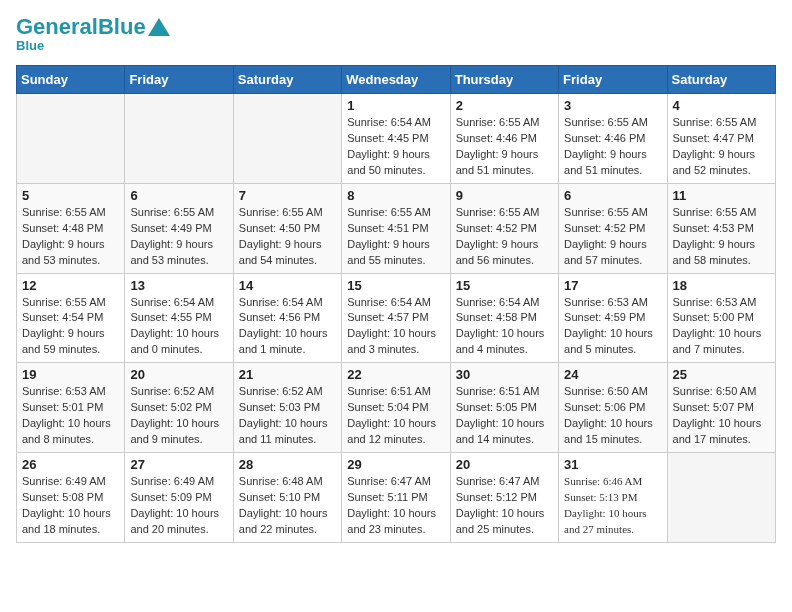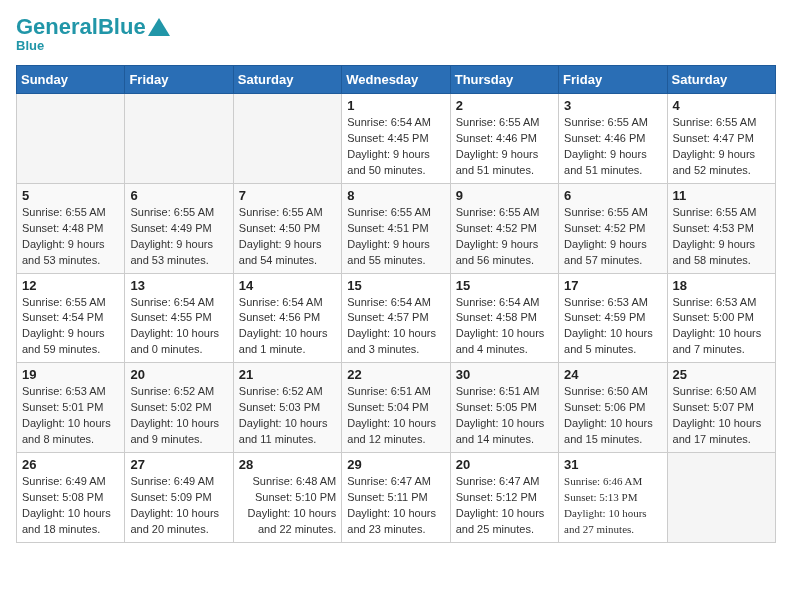--- a/index.html
+++ b/index.html
@@ -317,21 +317,21 @@
         </td>
         <td>
           <span class="day-num">27</span>
           <div class="day-info" style="white-space: pre-line;">Sunrise: 6:49 AM
 Sunset: 5:09 PM
 Daylight: 10 hours
 and 20 minutes.</div>
         </td>
         <td>
           <span class="day-num">28</span>
-          <div class="day-info" style="white-space: pre-line; text-align: right;">Sunrise: 6:48 AM
+          <div class="day-info" style="white-space: pre-line;">Sunrise: 6:48 AM
 Sunset: 5:10 PM
 Daylight: 10 hours
 and 22 minutes.</div>
         </td>
         <td>
           <span class="day-num">29</span>
           <div class="day-info" style="white-space: pre-line;">Sunrise: 6:47 AM
 Sunset: 5:11 PM
 Daylight: 10 hours
 and 23 minutes.</div>

